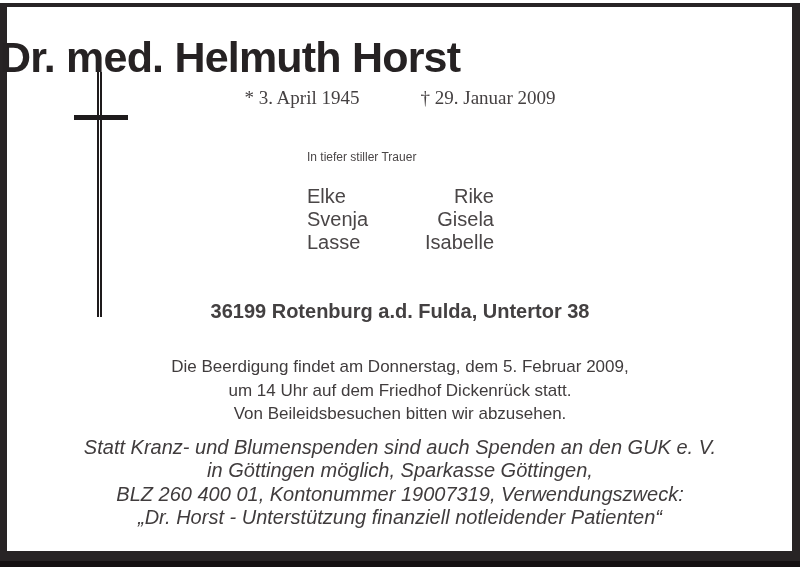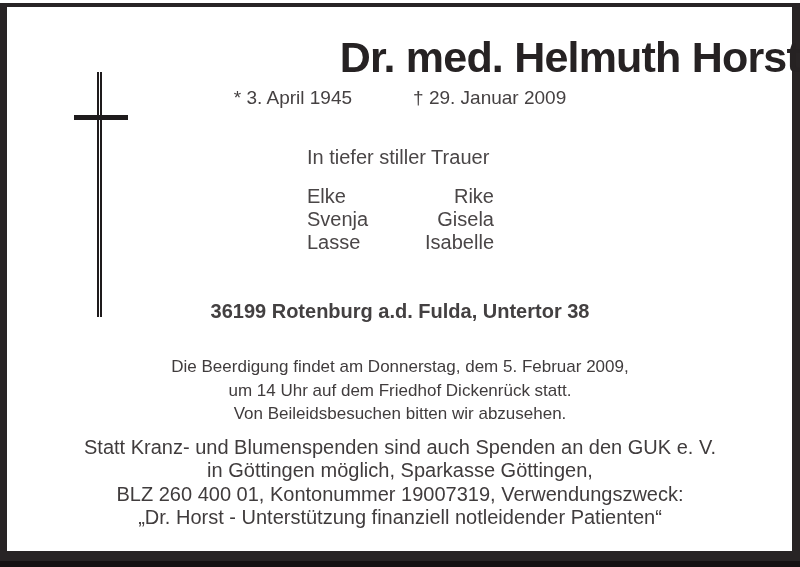--- a/index.html
+++ b/index.html
@@ -47,41 +47,42 @@
   .cross-h {
     position: absolute;
     left: 0; top: 43px;
     width: 54px; height: 5px;
     background: #1e1b1c;
   }
   .title {
     position: absolute;
     left: 0; right: 0; top: 34px;
     margin: 0;
-    text-align: right;
+    text-align: left;
     font-size: 43px;
     line-height: 46px;
     font-weight: 700;
     letter-spacing: -0.8px;
     color: #262223;
   }
   .dates {
     position: absolute;
     left: 0; right: 0; top: 88px;
     display: flex;
     justify-content: center;
     gap: 61px;
     font-size: 19px;
     line-height: 19px;
     color: #454142;
+    font-family: Liberation Serif, serif;
   }
   .trauer {
     position: absolute;
     left: 307px; top: 147px;
-    font-size: 20px;
+    font-size: 12px;
     line-height: 20px;
     color: #4a4647;
   }
   .mourners {
     position: absolute;
     left: 307px; top: 185px;
     width: 187px;
     font-size: 20px;
     line-height: 23px;
     color: #4a4647;
@@ -107,20 +108,21 @@
     line-height: 23.5px;
     color: #403c3d;
   }
   .donation {
     position: absolute;
     left: 0; right: 0; top: 436px;
     text-align: center;
     font-size: 20px;
     line-height: 23.4px;
     color: #403c3d;
+    font-style: italic;
   }
 </style>
 </head>
 <body>
 
 <div class="page">
 
   <div class="frame"></div>
   <div class="bottom-edge"></div>
 

